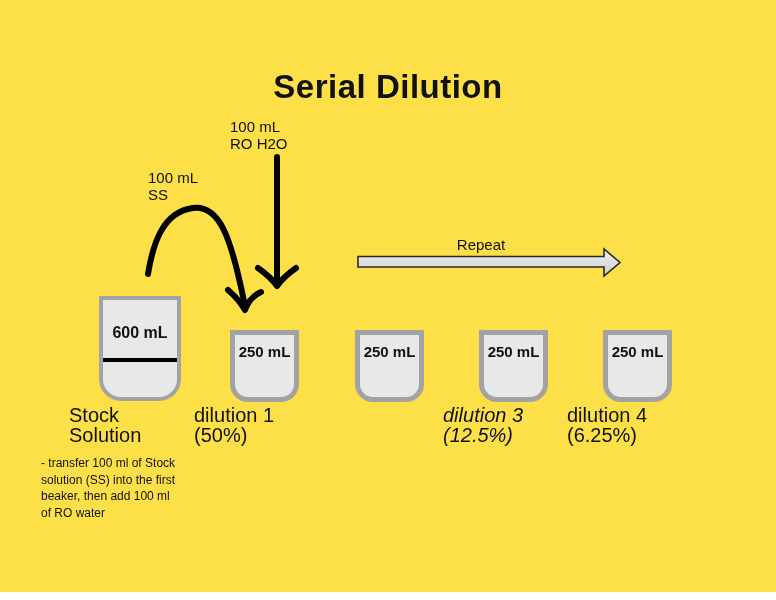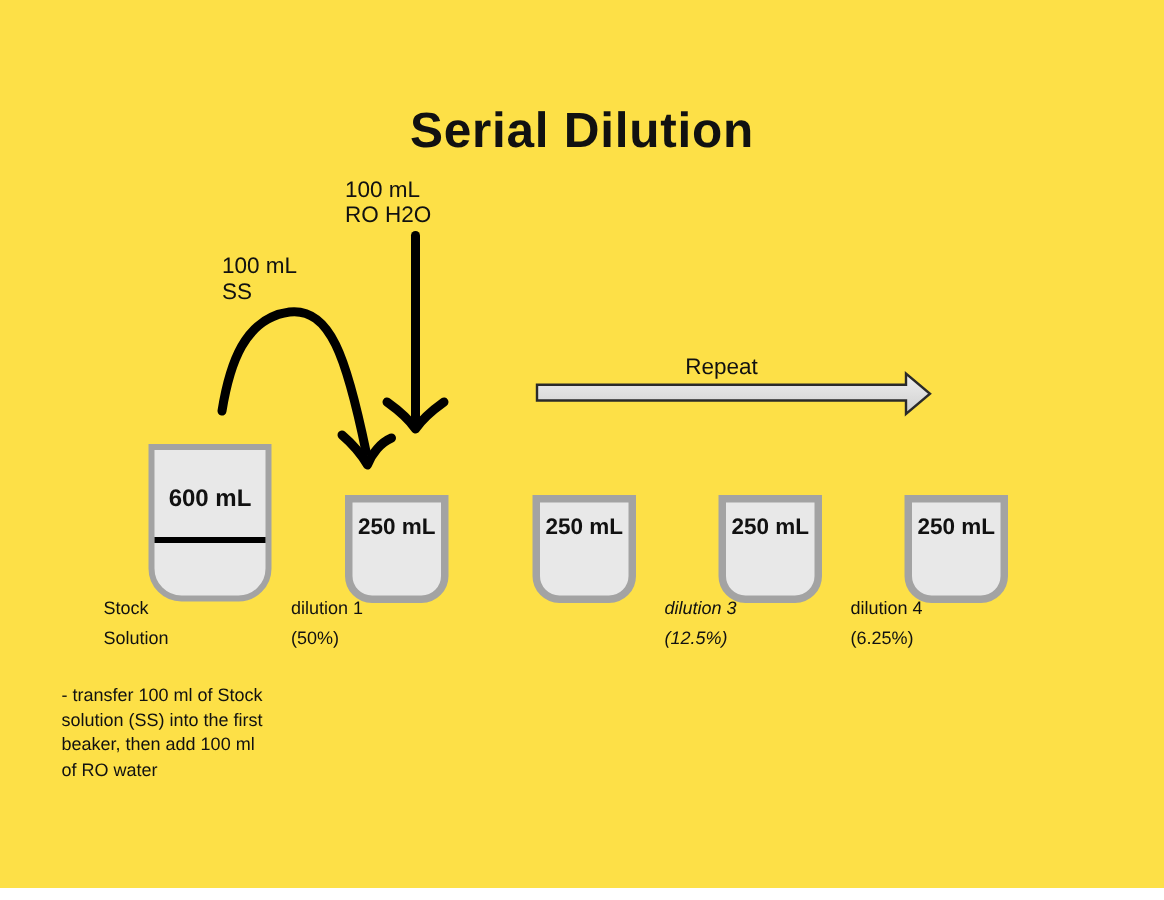--- a/index.html
+++ b/index.html
@@ -105,23 +105,23 @@
   .dilution {
     top: 330px;
     width: 69px;
     height: 72px;
   }
   #beaker-d1 { left: 230px; }
   #beaker-d2 { left: 355px; }
   #beaker-d3 { left: 479px; }
   #beaker-d4 { left: 603px; }
   .beaker-caption {
-    top: 396px;
+    top: 406px;
     width: 140px;
-    font-size: 12px;
+    font-size: 20px;
     line-height: 19.5px;
   }
   #caption-stock { left: 69px; }
   #caption-d1 { left: 194px; }
   #caption-d2 { left: 319px; }
   #caption-d3 { left: 443px; font-style: italic; }
   #caption-d4 { left: 567px; }
 </style>
 </head>
 <body>

